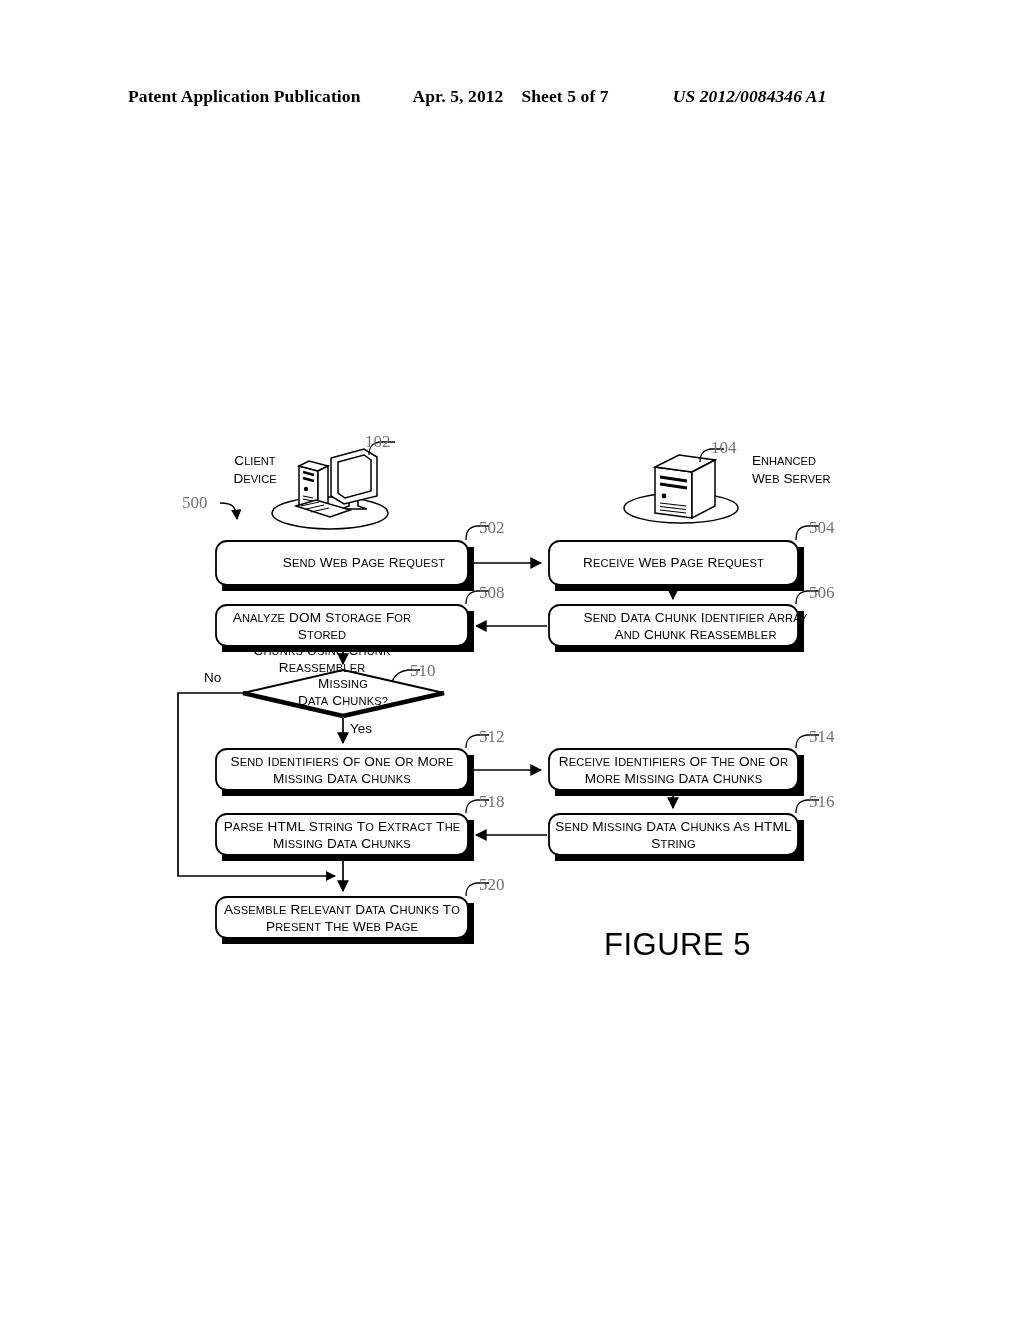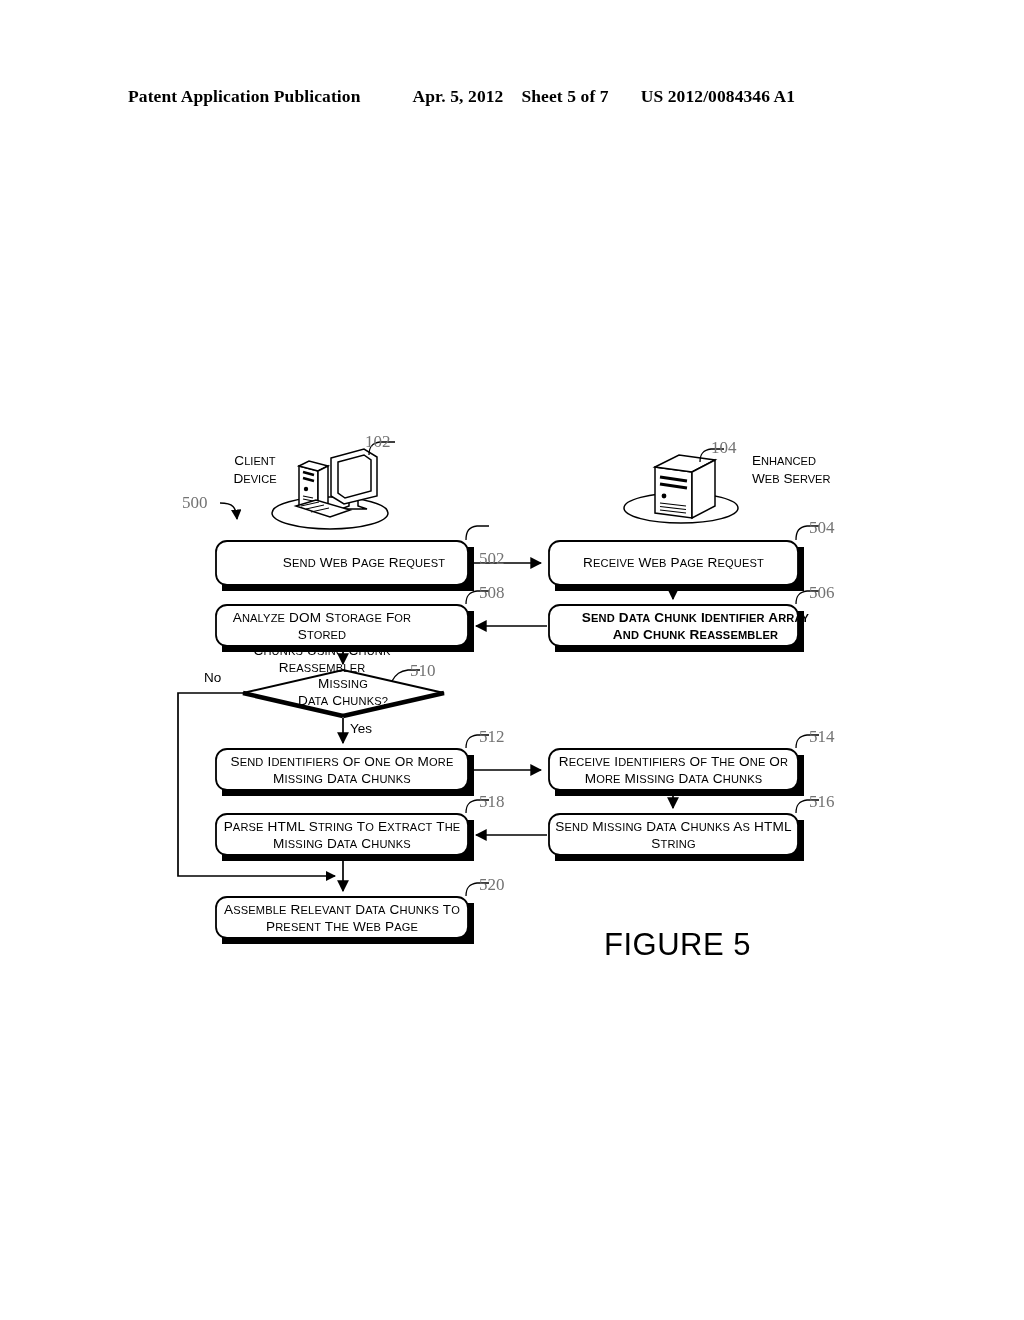--- a/index.html
+++ b/index.html
@@ -28,21 +28,21 @@
     font-weight: bold;
     font-size: 17.5px;
     letter-spacing: 0.1px;
     white-space: nowrap;
     display: flex;
     align-items: baseline;
   }
   .hdr-pub   { }
   .hdr-date  { margin-left: 52px; }
   .hdr-sheet { margin-left: 18px; }
-  .hdr-num   { margin-left: 32px; }
+  .hdr-num   { margin-left: 64px; font-style: italic; }
 
   
   .figure {
     position: absolute;
     left: 0;
     top: 0;
     width: 1024px;
     height: 1320px;
   }
   .figure svg {
@@ -266,21 +266,21 @@
   </div>
   <div class="nodelabel" style="left:752px; top:452px; width:110px; text-align:left;">
     <div><span class="cap">E<span class="sml">NHANCED</span></span></div>
     <div><span class="cap">W<span class="sml">EB</span> S<span class="sml">ERVER</span></span></div>
   </div>
 
   <div class="reflabel" style="left:365px; top:432px;">102</div>
   <div class="reflabel" style="left:711px; top:438px;">104</div>
   <div class="reflabel" style="left:182px; top:493px;">500</div>
 
-  <div class="reflabel" style="left:479px; top:518px;margin-top:31px;">502</div>
+  <div class="reflabel" style="left:479px; top:518px;">502</div>
   <div class="reflabel" style="left:809px; top:518px;">504</div>
   <div class="reflabel" style="left:479px; top:583px;">508</div>
   <div class="reflabel" style="left:809px; top:583px;">506</div>
   <div class="reflabel" style="left:410px; top:661px;">510</div>
   <div class="reflabel" style="left:479px; top:727px;">512</div>
   <div class="reflabel" style="left:809px; top:727px;">514</div>
   <div class="reflabel" style="left:479px; top:792px;">518</div>
   <div class="reflabel" style="left:809px; top:792px;">516</div>
   <div class="reflabel" style="left:479px; top:875px;">520</div>
 
@@ -290,21 +290,21 @@
 
   <div class="boxtext" style="left:549px; top:555px; width:249px;">
     <div><span class="cap">R<span class="sml">ECEIVE</span> W<span class="sml">EB</span> P<span class="sml">AGE</span> R<span class="sml">EQUEST</span></span></div>
   </div>
 
   <div class="boxtext" style="left:216px; top:610px; width:212px;">
     <div><span class="cap">A<span class="sml">NALYZE</span> <span style="font-size:inherit">DOM</span> S<span class="sml">TORAGE</span> F<span class="sml">OR</span> S<span class="sml">TORED</span></span></div>
     <div><span class="cap">C<span class="sml">HUNKS</span> U<span class="sml">SING</span> C<span class="sml">HUNK</span> R<span class="sml">EASSEMBLER</span></span></div>
   </div>
 
-  <div class="boxtext" style="left:549px; top:610px; width:293px;font-weight:bold;">
+  <div class="boxtext" style="left:549px; top:610px; width:293px;">
     <div><span class="cap">S<span class="sml">END</span> D<span class="sml">ATA</span> C<span class="sml">HUNK</span> I<span class="sml">DENTIFIER</span> A<span class="sml">RRAY</span></span></div>
     <div><span class="cap">A<span class="sml">ND</span> C<span class="sml">HUNK</span> R<span class="sml">EASSEMBLER</span></span></div>
   </div>
 
   <div class="boxtext" style="left:268px; top:676px; width:150px;">
     <div><span class="cap">M<span class="sml">ISSING</span></span></div>
     <div><span class="cap">D<span class="sml">ATA</span> C<span class="sml">HUNKS?</span></span></div>
   </div>
 
   <div class="branchlabel" style="left:204px; top:670px;">No</div>

